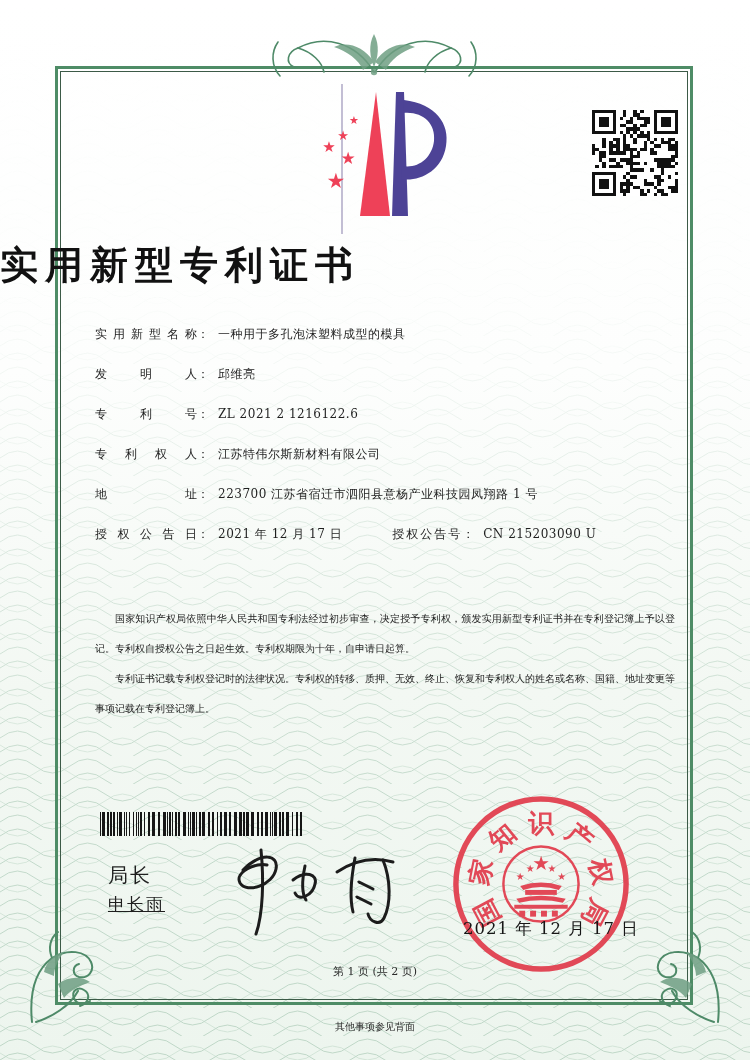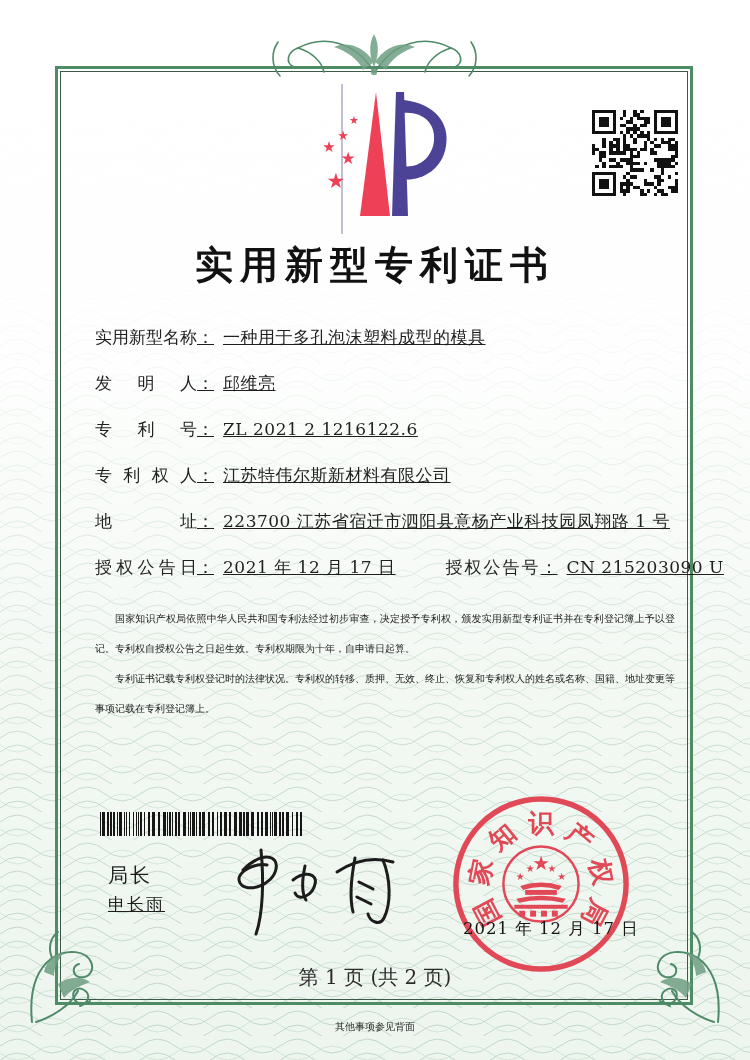--- a/index.html
+++ b/index.html
@@ -17,43 +17,43 @@
   }
   .frame-inner{
     position:absolute;left:2px;top:2px;right:2px;bottom:2px;
     border:1px solid #3c5a47;
   }
   .abs{position:absolute;z-index:2;}
   #cert-no{left:94px;top:124px;font-size:16px;letter-spacing:2.5px;color:#2b2b2b;}
   #logo{left:296px;top:84px;width:160px;height:150px;}
   #qr{left:592px;top:110px;width:86px;height:86px;}
   #title{
-    left:0;top:240px;width:750px;text-align:center;
+    left:0;top:240px;width:750px;text-align:left;
     font-size:38px;font-weight:700;letter-spacing:7px;color:#111;
   }
-  #fields{left:95px;top:326px;width:580px;font-size:17px;text-decoration:underline;}
+  #fields{left:95px;top:326px;width:580px;font-size:12px;}
   .frow{margin-bottom:23px;white-space:nowrap;}
   .f-label{
     display:inline-block;width:102px;vertical-align:top;
     text-align:justify;text-align-last:justify;
   }
   .f-label2{display:inline-block;letter-spacing:2px;}
   .f-value{margin-left:9px;letter-spacing:0.5px;}
   .authrow{display:flex;}
   .pair2{margin-left:50px;}
   #paras{left:95px;top:596px;width:580px;font-size:10px;line-height:30px;
     text-align:justify;color:#222;margin-top:8px;}
   #paras p{margin:0;text-indent:2em;}
   #barcode{left:100px;top:812px;width:205px;height:24px;}
   #signer-title{left:108px;top:862px;font-size:20px;letter-spacing:2px;}
   #signer-name{left:108px;top:893px;font-size:17px;letter-spacing:2px;text-decoration:underline;}
   #signature{left:205px;top:840px;width:200px;height:104px;}
   #seal{left:447px;top:790px;width:188px;height:188px;}
   #seal-date{left:463px;top:918px;font-size:16.5px;letter-spacing:1px;color:#161616;z-index:3;}
-  #page-no{left:0;top:964px;width:750px;text-align:center;font-size:20px;color:#2b2b2b;}
+  #page-no{left:0;top:964px;width:750px;text-align:center;font-size:11px;color:#2b2b2b;}
   #back-note{left:0;top:1020px;width:750px;text-align:center;font-size:10px;color:#2b2b2b;}
   #ornament-top{left:262px;top:20px;width:225px;height:64px;z-index:2;}
   #flourish-left{left:24px;top:928px;width:110px;height:96px;z-index:2;}
   #flourish-right{right:24px;top:928px;width:110px;height:96px;z-index:2;transform:scaleX(-1);}
 </style>
 </head>
 <body>
 
 <div id="page">
 

